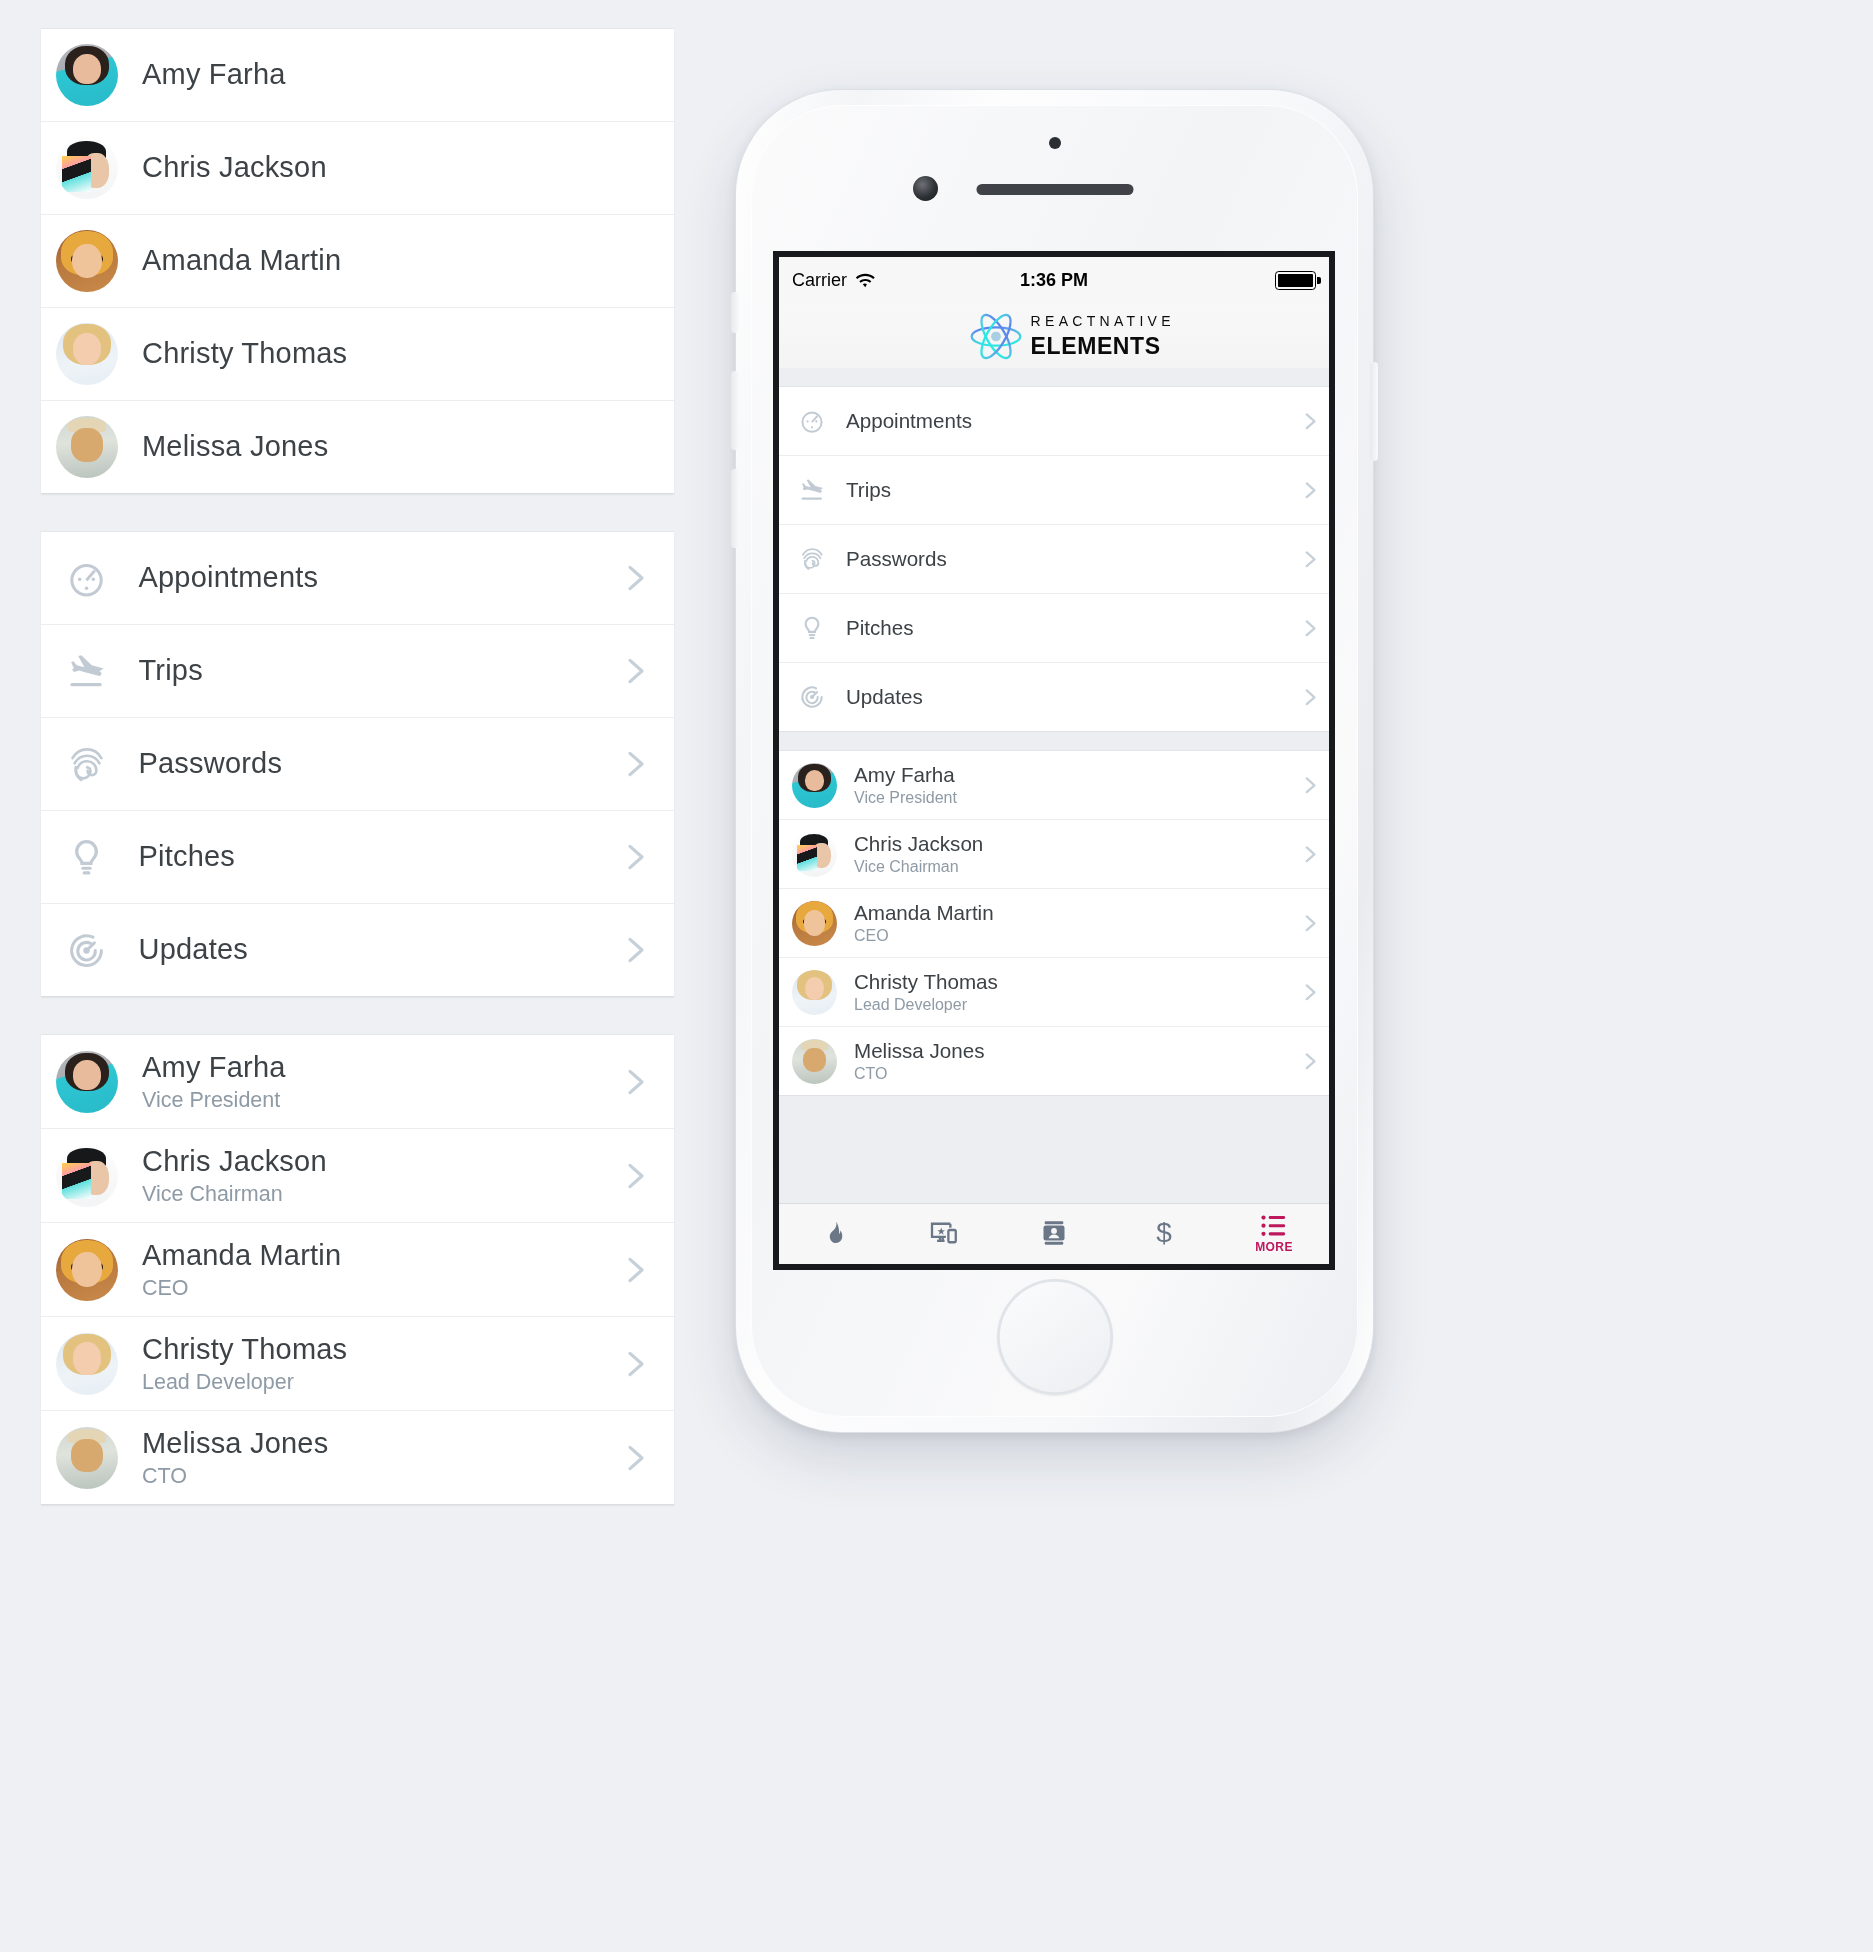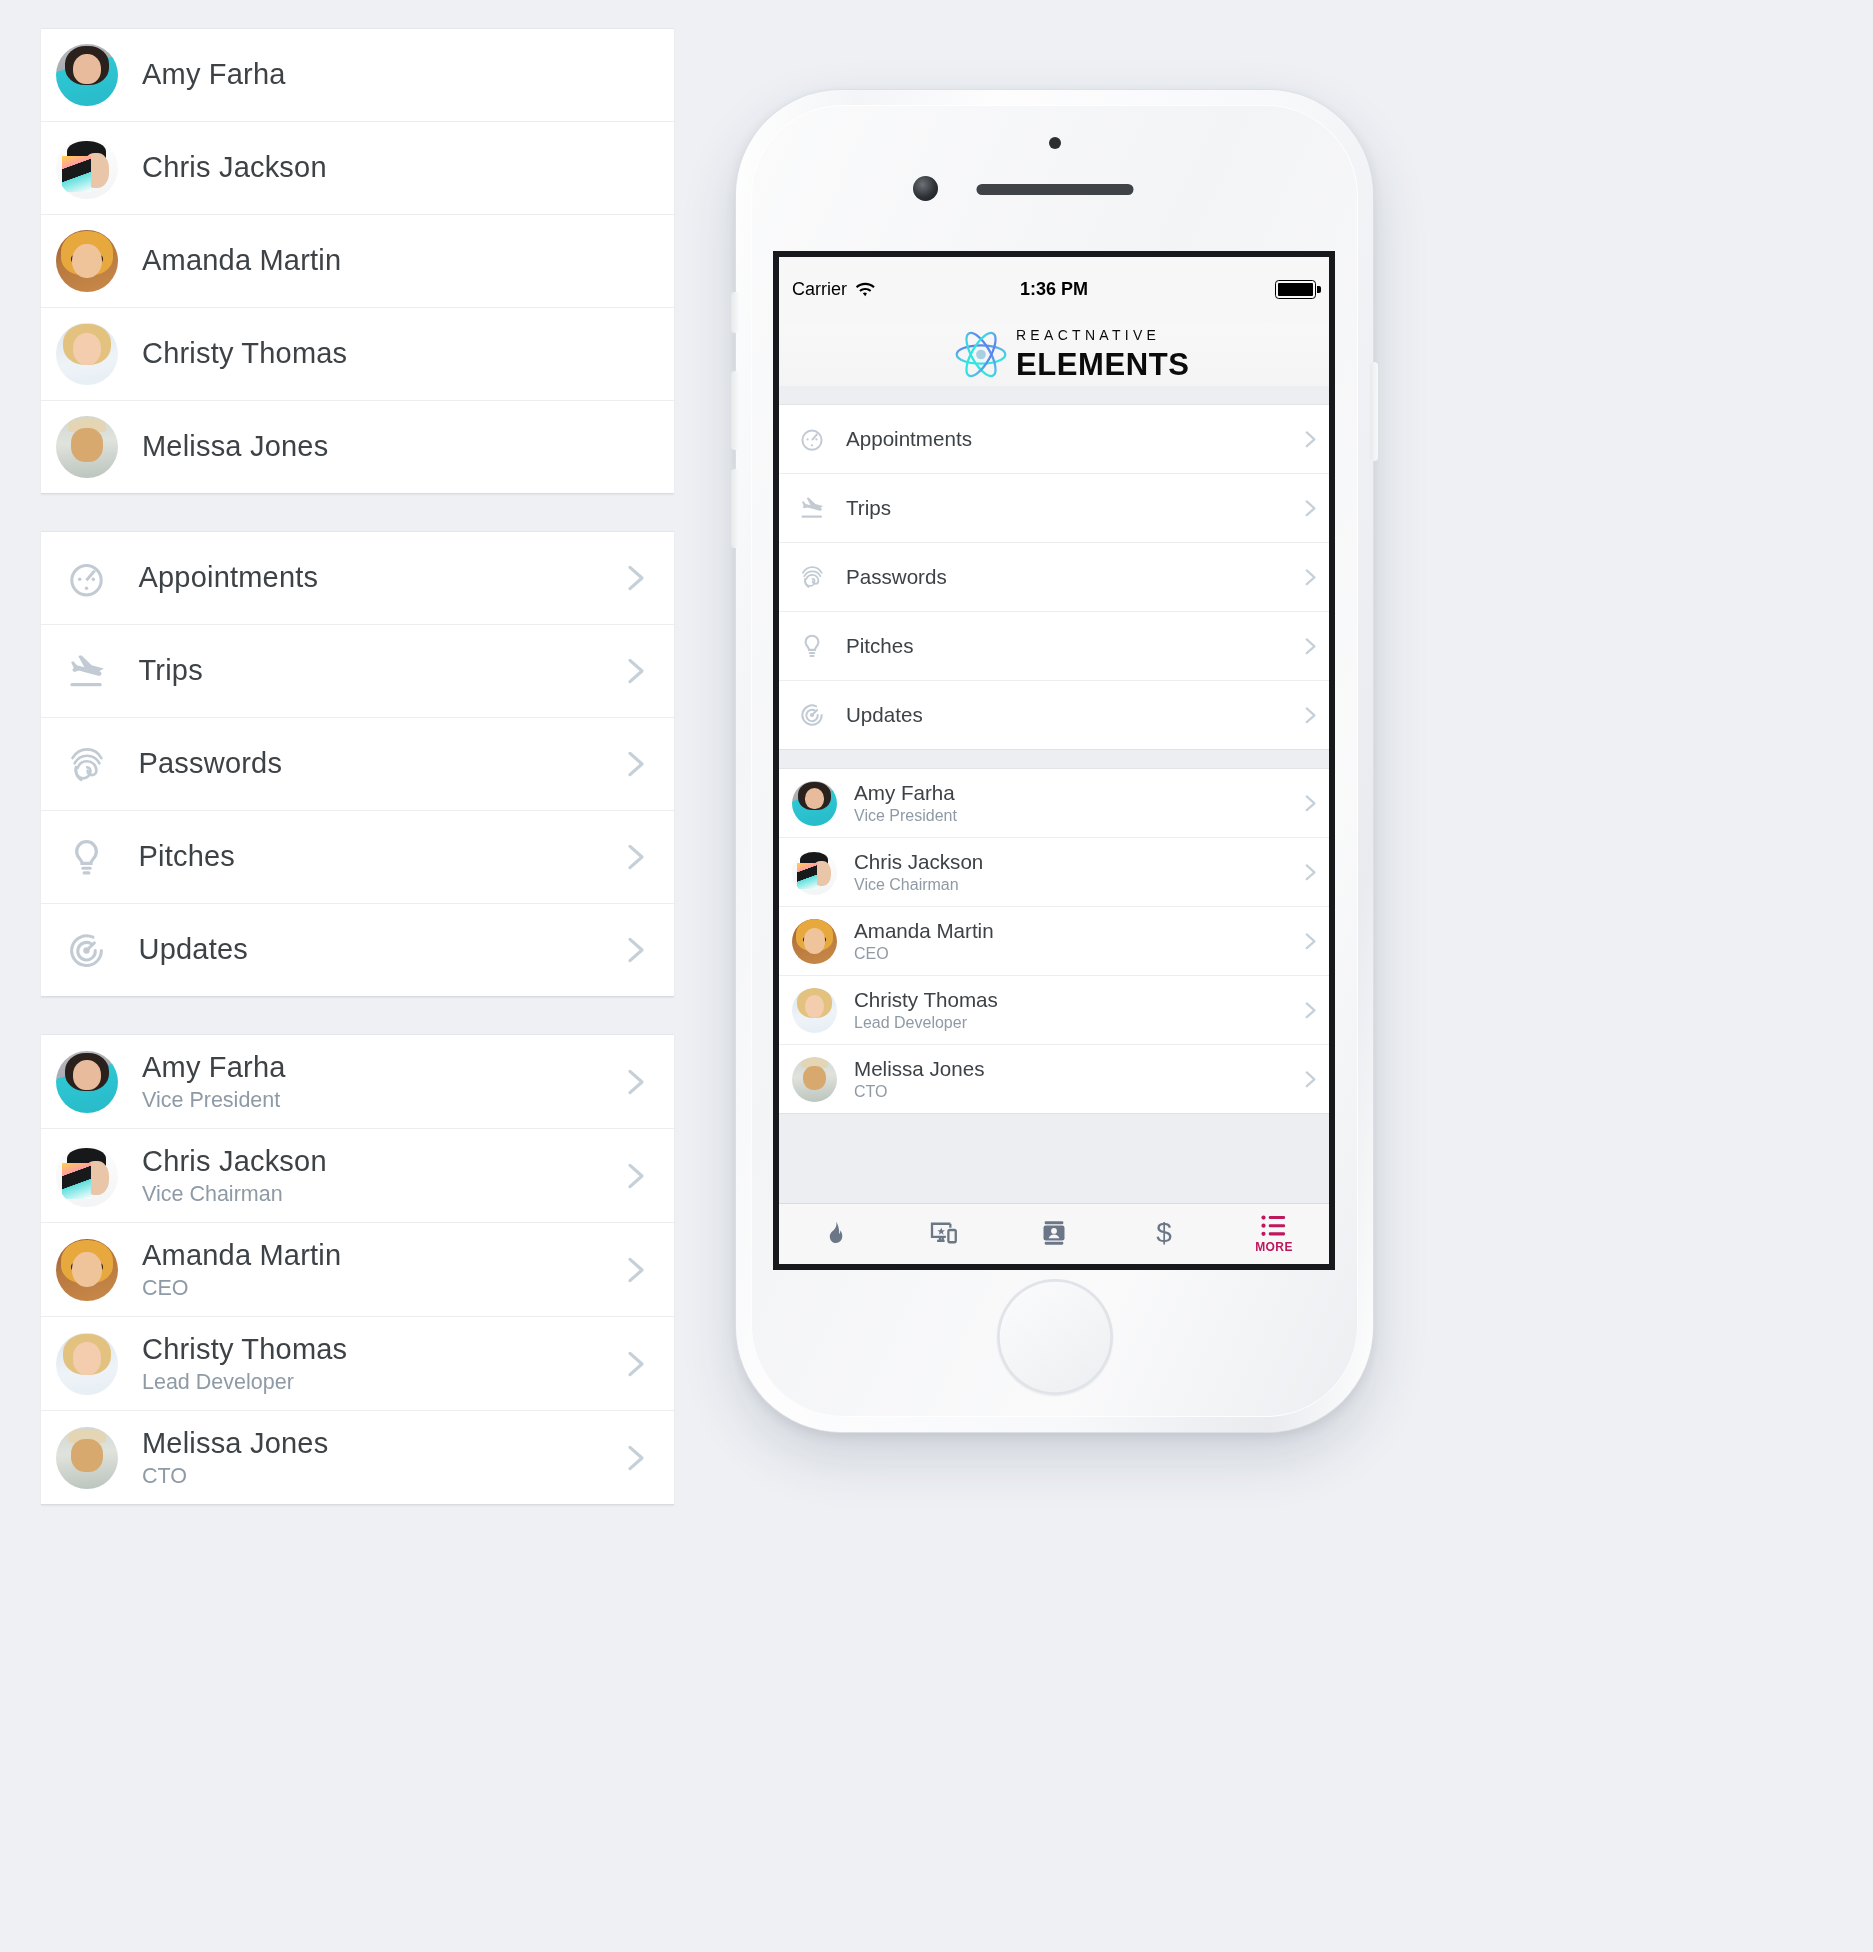--- a/index.html
+++ b/index.html
@@ -116,21 +116,21 @@
     background:#fff;
     border:6.6px solid #17191c;
     box-sizing:border-box;
     overflow:hidden;
     display:flex;flex-direction:column;
   }
   .statusbar{
     height:31px;flex:0 0 31px;
     background:#f7f7f7;
     display:flex;align-items:center;
-    padding:17px 13px;
+    padding:8px 13px;
     font-size:18px;color:#000;font-weight:400;
   }
   .sb-left{display:flex;align-items:center;gap:7.5px;}
   .sb-time{
     position:absolute;left:50%;transform:translateX(-50%);
     font-size:18px;font-weight:700;color:#000;
   }
   .sb-right{margin-left:auto;display:flex;align-items:center;}
   .battery{
     width:41px;height:19px;border:1.9px solid #000;border-radius:3.7px;
@@ -149,21 +149,21 @@
     position:relative;
     padding-left:36px;
   }
   .logo-wrap{display:flex;align-items:center;gap:7.5px;}
   .logo-text{display:flex;flex-direction:column;line-height:1;}
   .logo-top{
     font-size:14px;letter-spacing:4.3px;color:#0b0b0b;font-weight:400;
     font-family:"Liberation Sans",sans-serif;
   }
   .logo-bottom{
-    font-size:31px;letter-spacing:0.6px;color:#0b0b0b;font-weight:700;
+    font-size:23px;letter-spacing:0.6px;color:#0b0b0b;font-weight:700;
     font-family:"Liberation Sans",sans-serif;margin-top:7px;
   }
 
   .screen-scroll{
     flex:1 1 auto;overflow:hidden;background:#eceef1;
   }
   .s-gap{height:18px;background:#eceef1;}
   .s-card{background:#fff;border-top:0.9px solid #e2e4e8;border-bottom:0.9px solid #dfe2e6;}
   .s-row{
     display:flex;align-items:center;height:68px;

